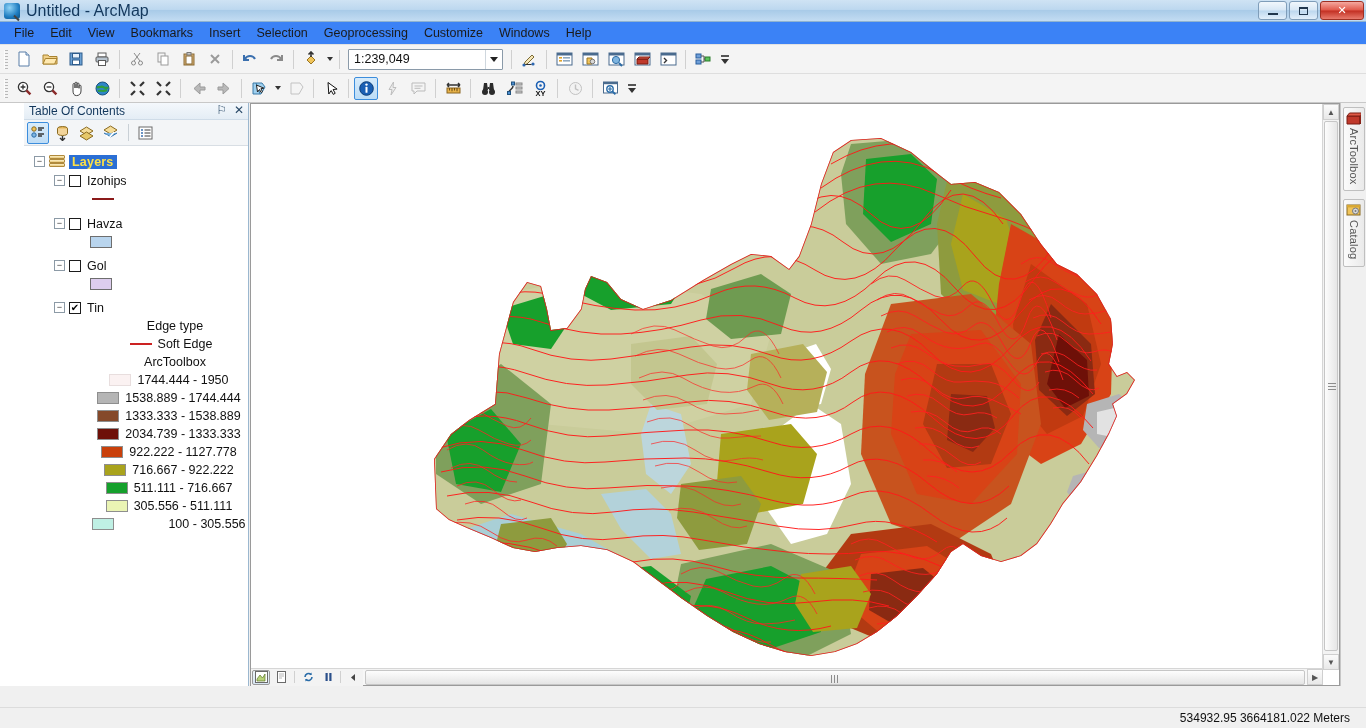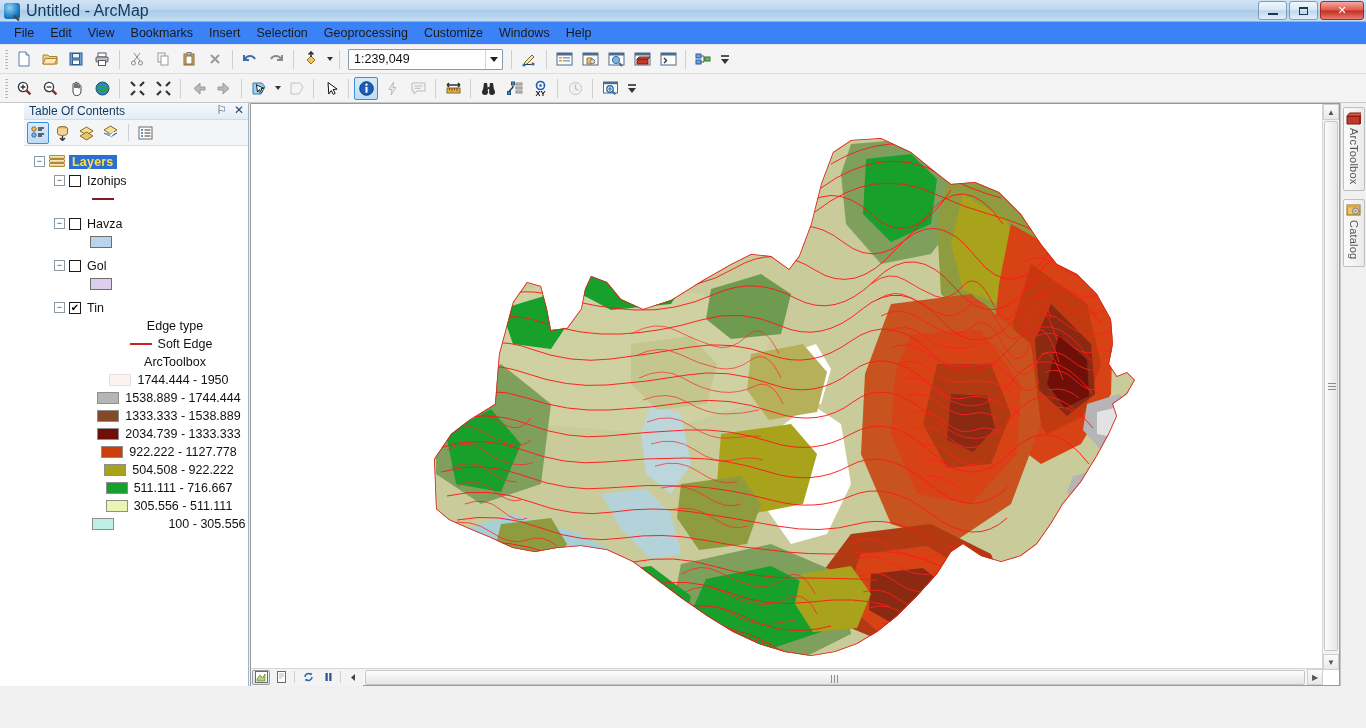--- a/index.html
+++ b/index.html
@@ -710,21 +710,21 @@
       <div class="legend-row" style="margin-left:58px;">
         <div class="legend-sw" style="background:#6e1008;"></div>
         <span class="legend-txt">2034.739 - 1333.333</span>
       </div>
       <div class="legend-row" style="margin-left:58px;">
         <div class="legend-sw" style="background:#c9400b;"></div>
         <span class="legend-txt">922.222 - 1127.778</span>
       </div>
       <div class="legend-row" style="margin-left:58px;">
         <div class="legend-sw" style="background:#a9a31c;"></div>
-        <span class="legend-txt">504.508 - 922.222</span>
+        <span class="legend-txt">716.667 - 922.222</span>
       </div>
       <div class="legend-row" style="margin-left:58px;">
         <div class="legend-sw" style="background:#15a02c;"></div>
         <span class="legend-txt">511.111 - 716.667</span>
       </div>
       <div class="legend-row" style="margin-left:58px;">
         <div class="legend-sw" style="background:#eaf4b4;"></div>
         <span class="legend-txt">305.556 - 511.111</span>
       </div>
       <div class="legend-row" style="margin-left:58px;gap:48px;">
@@ -975,14 +975,17 @@
       <svg width="15" height="14" viewBox="0 0 15 14">
           <rect x="1" y="2" width="13" height="10" fill="#f0c45a" stroke="#8a6a20"></rect>
           <rect x="1" y="2" width="13" height="2.4" fill="#d8a833"></rect>
           <circle cx="9.5" cy="8" r="3" fill="#d9d9d9" stroke="#7a7a7a"></circle>
           <circle cx="9.5" cy="8" r="1" fill="#7a7a7a"></circle>
         </svg>
       <span class="dock-tab-label">Catalog</span>
     </div>
   </div>
 
+  <div class="statusbar">
+    <div class="coords">534932.95  3664181.022 Meters</div>
+  </div>
 
 </div>
 
 </body></html>

